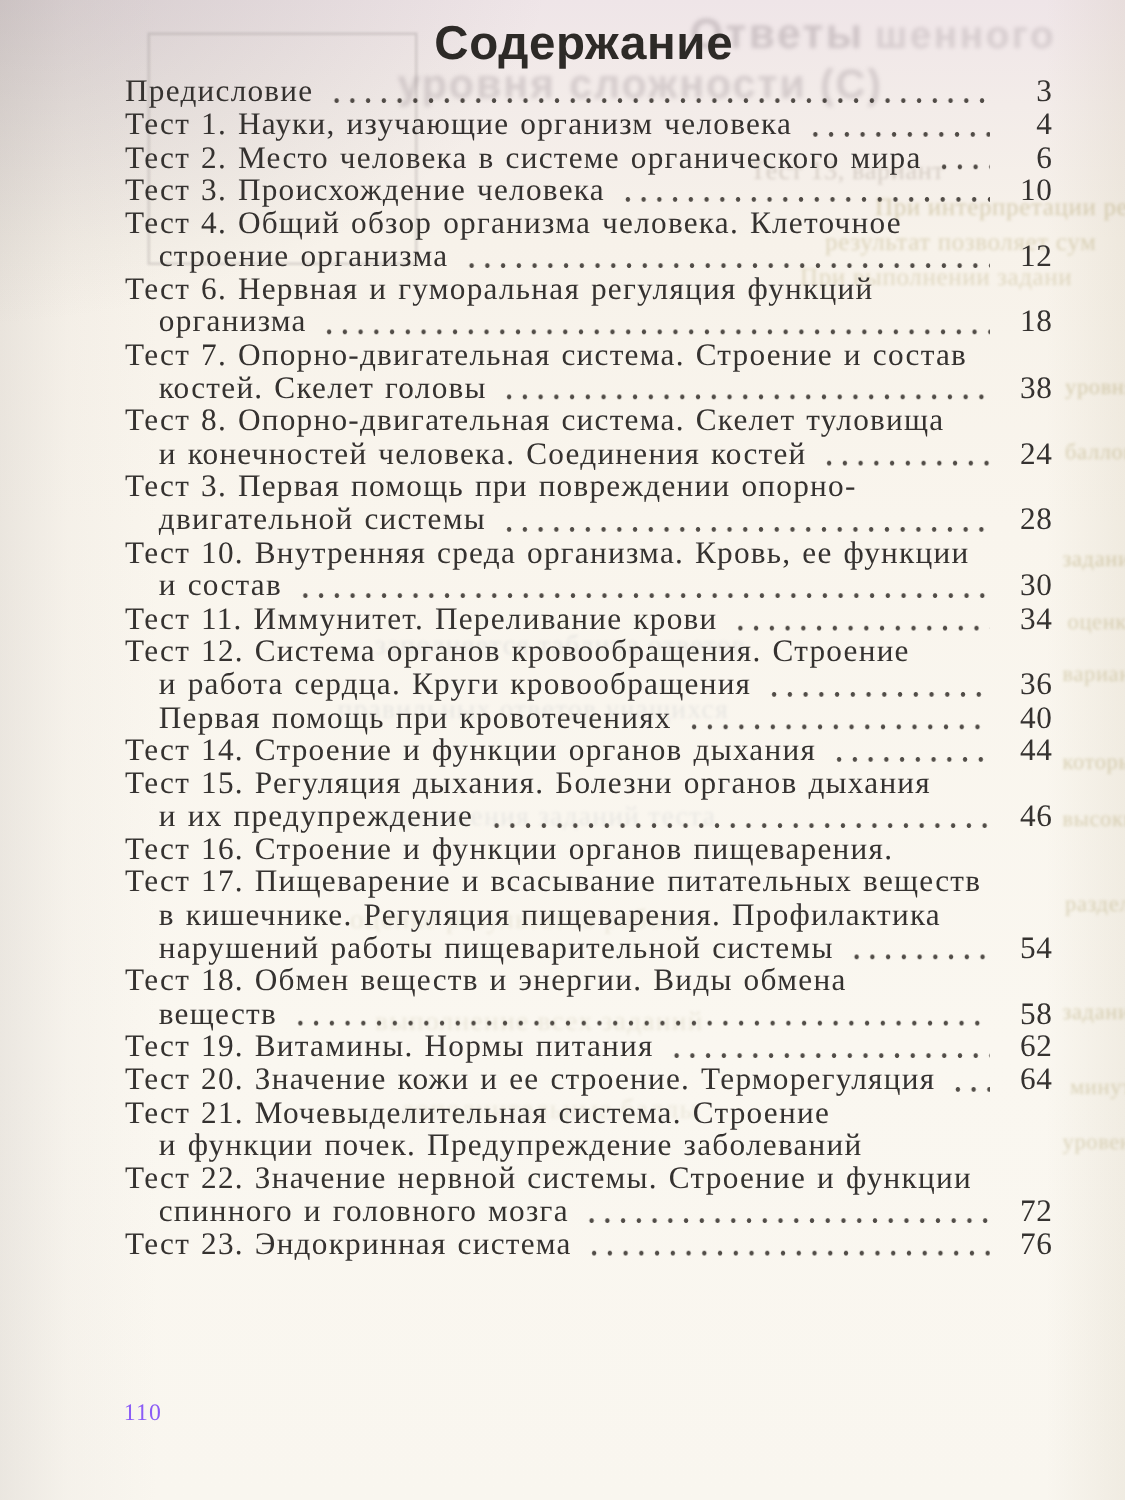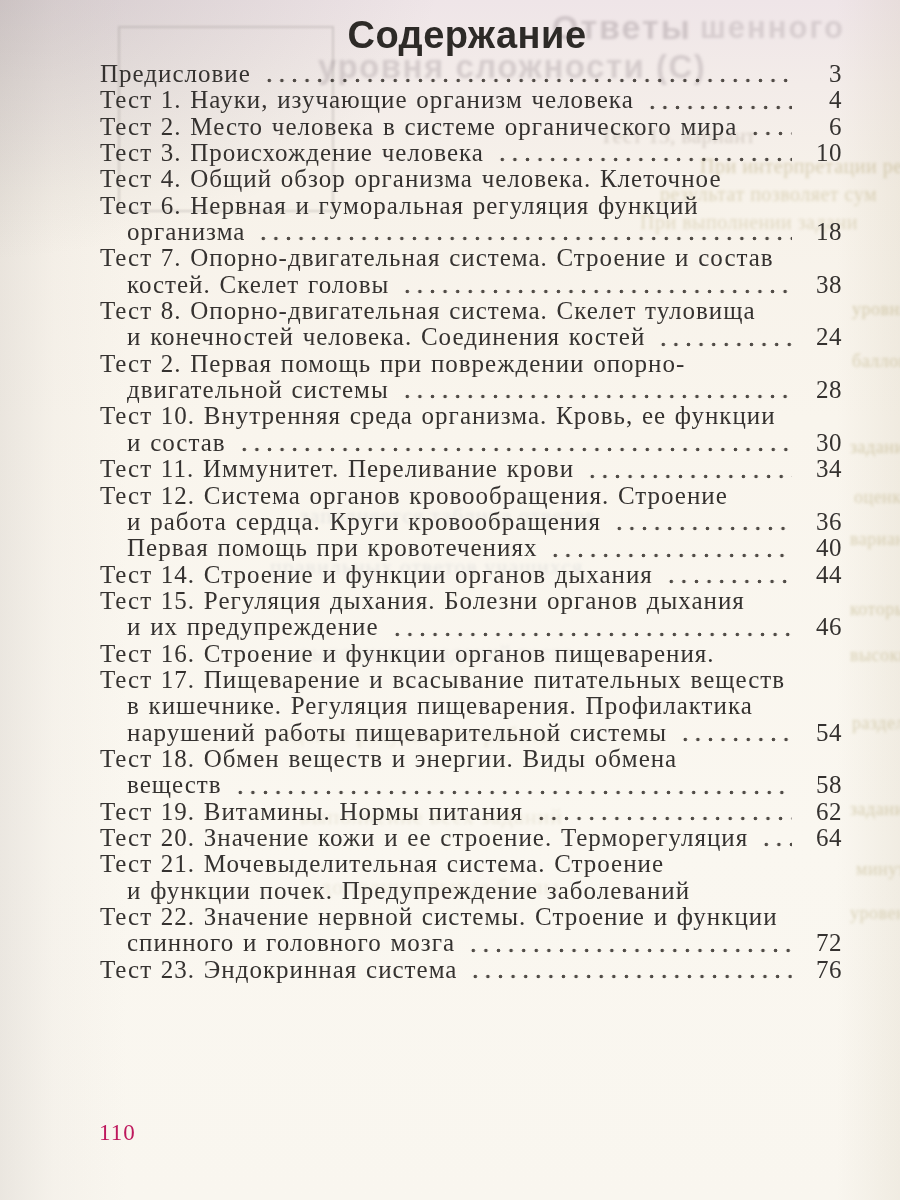--- a/index.html
+++ b/index.html
@@ -46,21 +46,21 @@
     flex:1 1 auto;min-width:12px;align-self:stretch;
     margin-left:10px;margin-right:4px;
     background-image:radial-gradient(circle, rgba(58,53,48,0.88) 1.55px, rgba(58,53,48,0) 2.1px);
     background-size:12.6px 13px;
     background-repeat:repeat-x;
     background-position:2px bottom;
   }
   .pagenum{flex:0 0 auto;width:46px;text-align:right;letter-spacing:0.5px;}
   .folio{
     position:absolute;left:99px;top:1120px;
-    font-size:23px;letter-spacing:1px;color:#be185d;
+    font-size:19px;letter-spacing:1px;color:#8b5cf6;
   }
 </style>
 </head>
 <body>
 
 <div class="paper"></div>
 
 <div class="bleed">
   <div class="ghostbox"></div>
 <div class="frag sansb" style="left: 552px; top: 10px; font-size: 34px; color: rgb(155, 143, 148); opacity: 0.4; letter-spacing: 2px;">Ответы</div>
@@ -108,20 +108,25 @@
         <span class="pagenum">6</span>
       </div>
       <div class="line">
         <span class="t">Тест 3. Происхождение человека</span>
         <span class="dots"></span>
         <span class="pagenum">10</span>
       </div>
       <div class="line">
         <span class="t">Тест 4. Общий обзор организма человека. Клеточное</span>
       </div>
+      <div class="line wrap">
+        <span class="t">строение организма</span>
+        <span class="dots"></span>
+        <span class="pagenum">12</span>
+      </div>
       <div class="line">
         <span class="t">Тест 6. Нервная и гуморальная регуляция функций</span>
       </div>
       <div class="line wrap">
         <span class="t">организма</span>
         <span class="dots"></span>
         <span class="pagenum">18</span>
       </div>
       <div class="line">
         <span class="t">Тест 7. Опорно-двигательная система. Строение и состав</span>
@@ -133,21 +138,21 @@
       </div>
       <div class="line">
         <span class="t">Тест 8. Опорно-двигательная система. Скелет туловища</span>
       </div>
       <div class="line wrap">
         <span class="t">и конечностей человека. Соединения костей</span>
         <span class="dots"></span>
         <span class="pagenum">24</span>
       </div>
       <div class="line">
-        <span class="t">Тест 2. Первая помощь при повреждении опорно-</span>
+        <span class="t">Тест 3. Первая помощь при повреждении опорно-</span>
       </div>
       <div class="line wrap">
         <span class="t">двигательной системы</span>
         <span class="dots"></span>
         <span class="pagenum">28</span>
       </div>
       <div class="line">
         <span class="t">Тест 10. Внутренняя среда организма. Кровь, ее функции</span>
       </div>
       <div class="line wrap">

